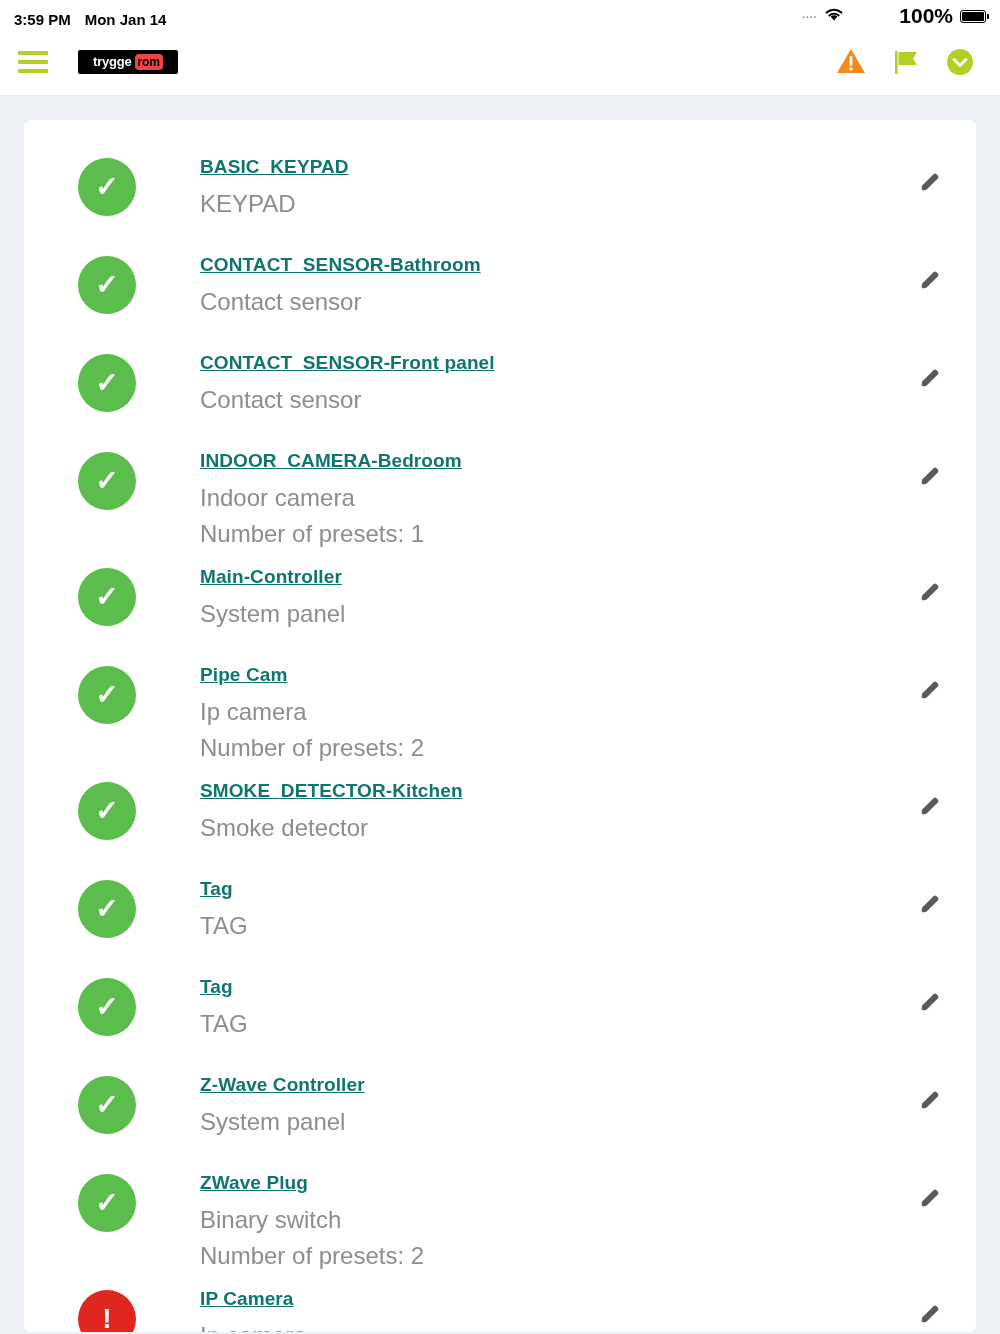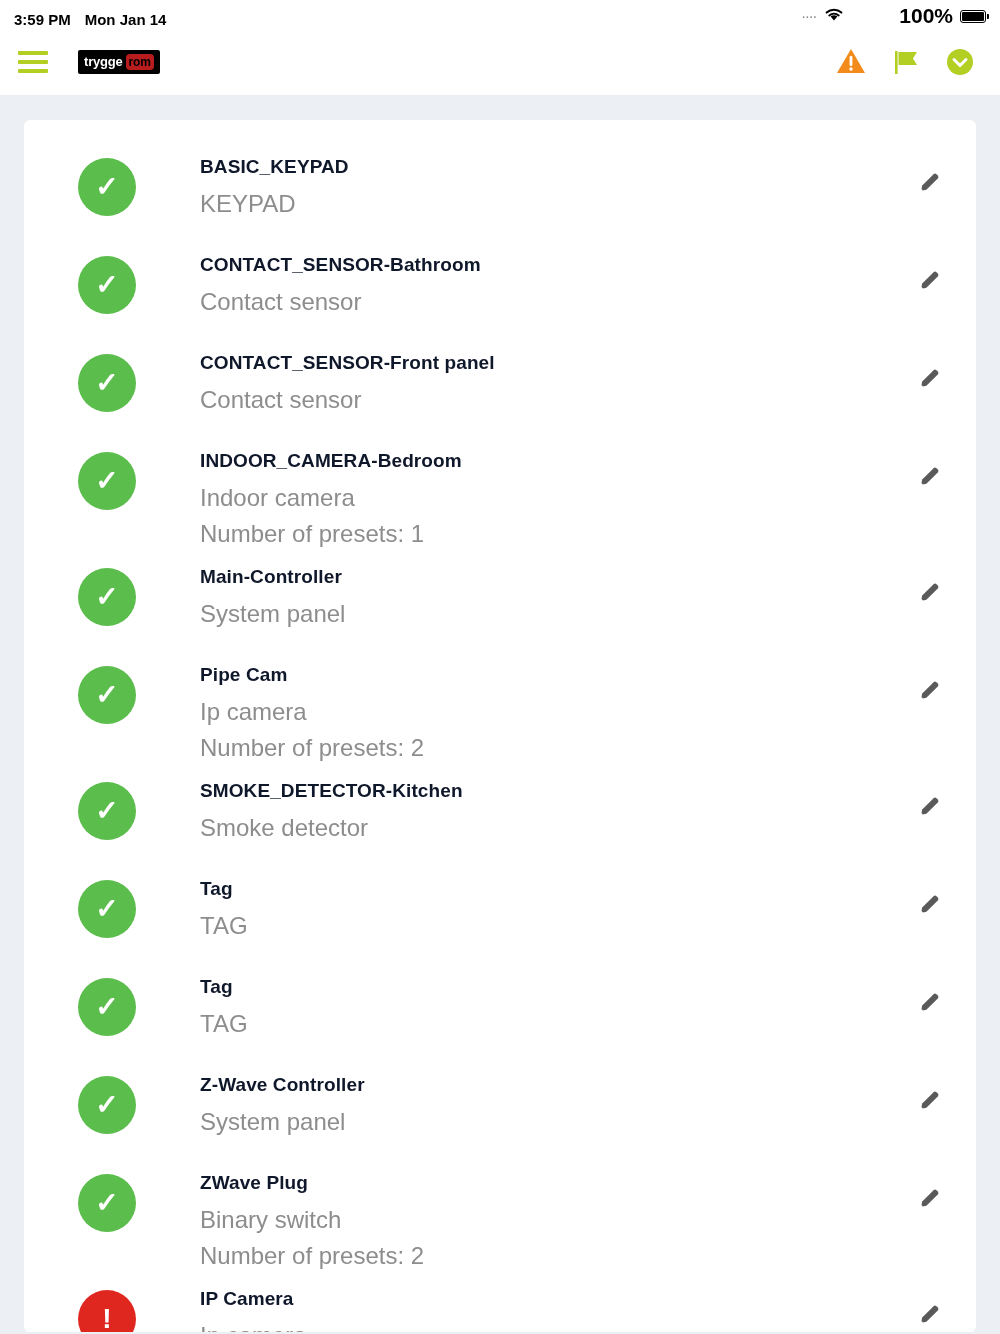--- a/index.html
+++ b/index.html
@@ -82,29 +82,29 @@
     display: block;
     height: 4px;
     background: #b4cf24;
     border-radius: 1px;
   }
   .logo {
     background: #000;
     color: #fff;
     font-size: 13px;
     font-weight: bold;
-    padding: 4px 6px;
+    padding: 4px 15px;
     border-radius: 2px;
     display: flex;
     align-items: center;
     gap: 3px;
     letter-spacing: -0.2px;
   }
   .logo .hl {
-    background: #b91c1c;
+    background: #ef4444;
     color: #000;
     padding: 1px 3px;
     border-radius: 4px;
     font-size: 12px;
   }
   .appbar .right {
     margin-left: auto;
     display: flex;
     align-items: center;
     gap: 26px;
@@ -147,23 +147,24 @@
     line-height: 1;
   }
   .row-text {
     margin-left: 64px;
     padding-top: 14px;
     flex: 1 1 auto;
   }
   .row-title {
     font-size: 19px;
     font-weight: bold;
-    color: #0f172a;
+    color: #0f766e;
     letter-spacing: 0.1px;
     margin-bottom: 8px;
+    text-decoration: underline;
   }
   .row-sub {
     font-size: 24px;
     color: #8d8d8d;
     line-height: 1.5;
   }
   .edit-btn {
     margin-left: auto;
     padding-top: 28px;
     cursor: pointer;

